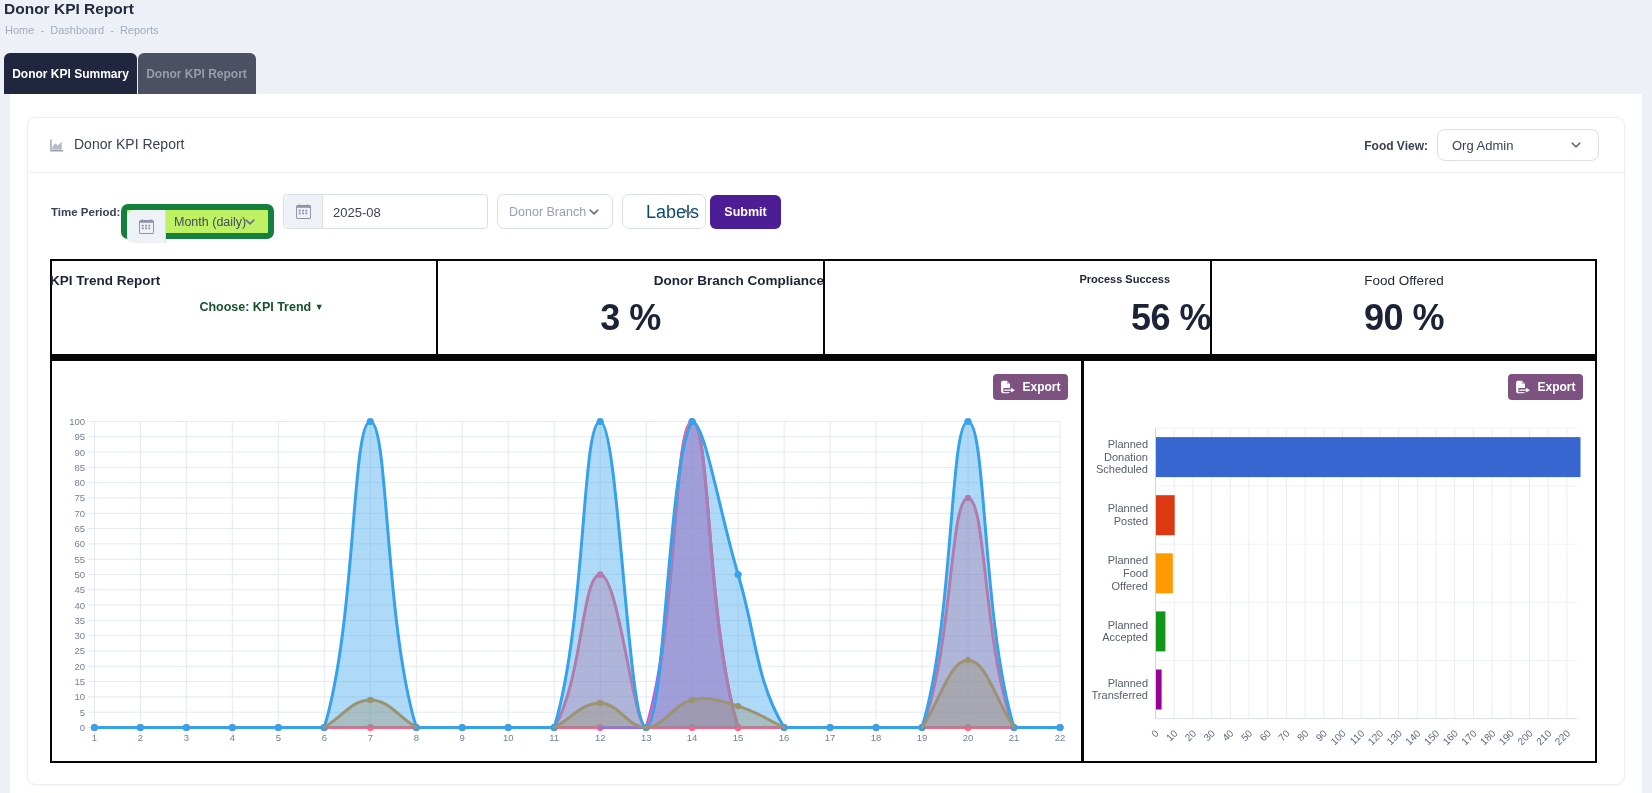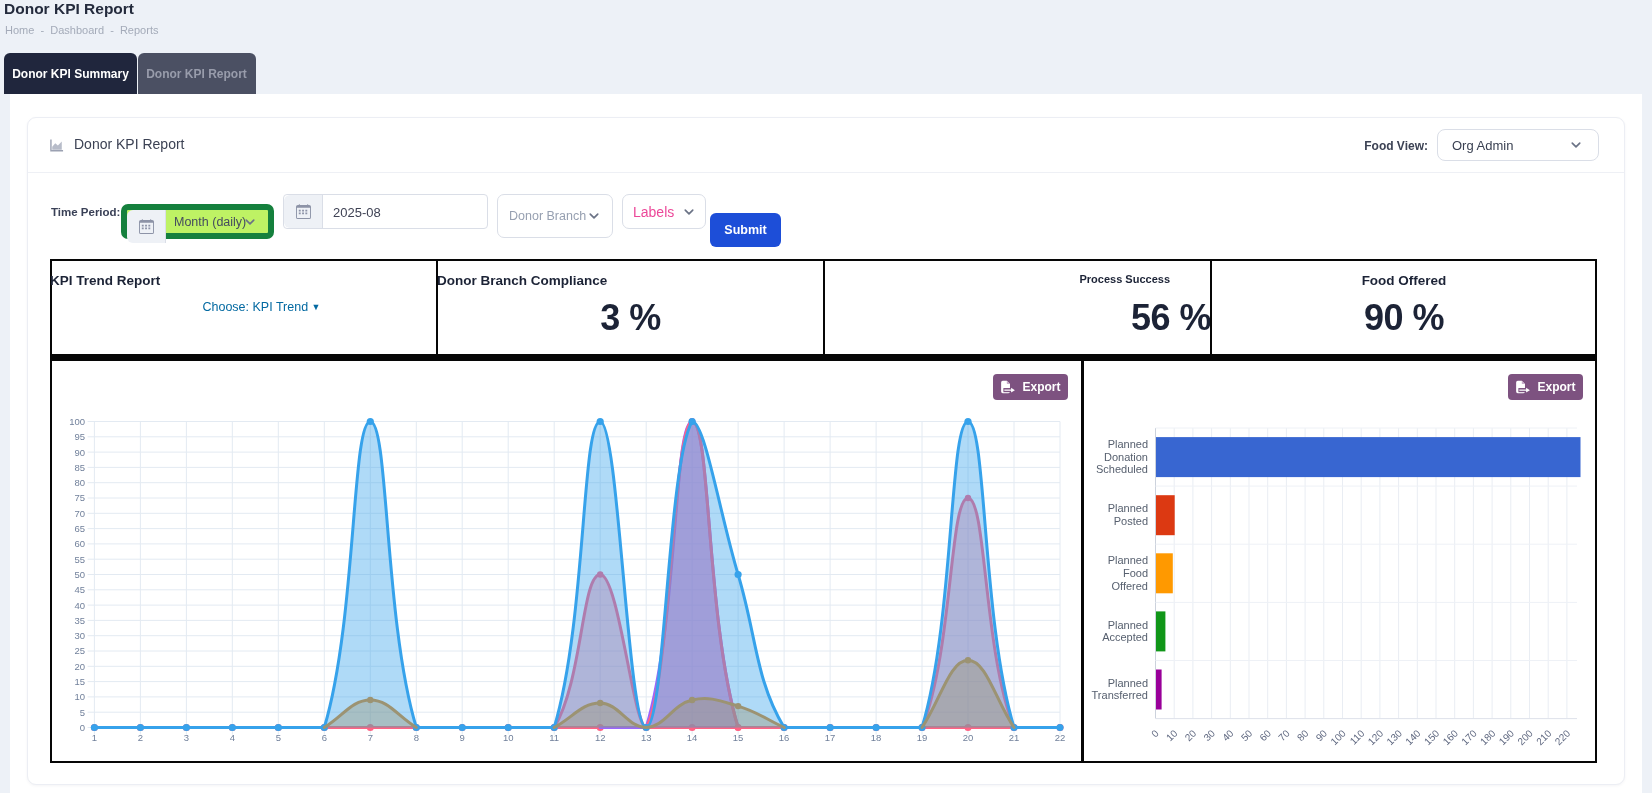--- a/index.html
+++ b/index.html
@@ -50,43 +50,43 @@
 <div class="abs" style="left:283px;top:194px;width:205px;height:35px;border:1px solid #dadee7;border-radius:4px;background:#fff">
   <div style="position:absolute;left:0;top:0;width:39px;height:33px;background:#eef1f6;border-right:1px solid #dadee7;border-radius:6px 0 0 6px;display:flex;align-items:center;justify-content:center">
       <svg width="15" height="15" viewBox="0 0 16 16" fill="#8d93a7">
         <path d="M4 .5a.5.5 0 0 0-1 0V1H2a2 2 0 0 0-2 2v11a2 2 0 0 0 2 2h12a2 2 0 0 0 2-2V3a2 2 0 0 0-2-2h-1V.5a.5.5 0 0 0-1 0V1H4V.5zM1 4h14v10a1 1 0 0 1-1 1H2a1 1 0 0 1-1-1V4z"></path>
         <path d="M3 6h2v2H3zM6.5 6h2v2h-2zM10 6h2v2h-2zM3 9h2v2H3zM6.5 9h2v2h-2zM10 9h2v2h-2z"></path>
       </svg>
     </div>
   <span style="position:absolute;left:49px;top:50%;transform:translateY(-50%);font-size:13px;color:#3f4254">2025-08</span>
 </div>
 
-<div style="position:absolute;left:497px;top:194px;width:116px;height:44px;border:1px solid #dadee7;border-radius:7px;background:#fff;box-sizing:border-box">
+<div style="position:absolute;left:497px;top:194px;width:116px;height:35px;border:1px solid #dadee7;border-radius:7px;background:#fff;box-sizing:border-box">
 <span style="position:absolute;left:11px;top:50%;transform:translateY(-50%);font-size:12.5px;color:#97a0b1;white-space:nowrap">Donor Branch</span>
 <span style="position:absolute;right:12px;top:50%;transform:translateY(-50%);line-height:0"><svg width="12" height="12" viewBox="0 0 16 16" fill="none" stroke="#6b7386" stroke-width="2.2" stroke-linecap="round" stroke-linejoin="round">
         <path d="M3 5.5 8 10.5 13 5.5"></path>
       </svg></span>
   </div>
 <div style="position:absolute;left:622px;top:194px;width:84px;height:35px;border:1px solid #dadee7;border-radius:7px;background:#fff;box-sizing:border-box">
-<span style="position:absolute;left:10px;top:50%;transform:translateY(-50%);font-size:14px;color:#ec4899;white-space:nowrap">Labels</span>
+<span style="position:absolute;left:23px;top:50%;transform:translateY(-50%);font-size:18px;color:#0c4a6e;white-space:nowrap">Labels</span>
 <span style="position:absolute;right:10px;top:50%;transform:translateY(-50%);line-height:0"><svg width="12" height="12" viewBox="0 0 16 16" fill="none" stroke="#6b7386" stroke-width="2.2" stroke-linecap="round" stroke-linejoin="round">
         <path d="M3 5.5 8 10.5 13 5.5"></path>
       </svg></span>
   </div>
 
-<div class="abs" style="left:710px;top:213px;width:71px;height:34px;background:#1d4ed8;border-radius:6px;color:#fff;font-size:12.5px;font-weight:700;display:flex;align-items:center;justify-content:center">Submit</div>
+<div class="abs" style="left:710px;top:195px;width:71px;height:34px;background:#4c1d95;border-radius:6px;color:#fff;font-size:12.5px;font-weight:700;display:flex;align-items:center;justify-content:center">Submit</div>
 
 <div class="abs" style="left:50px;top:259px;width:1547px;height:98px;border:2px solid #060606;border-bottom:3px solid #060606;background:#fff"></div>
 <div style="position:absolute;left:50px;top:273px;width:387px;text-align:left;font-weight:700;font-size:13.5px;color:#1c2336">KPI Trend Report</div>
-<div style="position:absolute;left:50px;top:300px;width:423px;text-align:center;font-weight:400;font-size:12.5px;color:#0369a1">Choose: KPI Trend <span style="font-size:9px;position:relative;top:-1px">▼</span></div>
-<div style="position:absolute;left:437px;top:273px;width:387px;text-align:left;font-weight:700;font-size:13.5px;color:#1c2336">Donor Branch Compliance</div>
+<div style="position:absolute;left:50px;top:300px;width:423px;text-align:center;font-weight:700;font-size:12.5px;color:#14532d">Choose: KPI Trend <span style="font-size:9px;position:relative;top:-1px">▼</span></div>
+<div style="position:absolute;left:437px;top:273px;width:387px;text-align:right;font-weight:700;font-size:13.5px;color:#1c2336">Donor Branch Compliance</div>
 <div style="position:absolute;left:437px;top:297px;width:387px;text-align:center;font-weight:700;font-size:36px;color:#1c2336;letter-spacing:-0.5px">3 %</div>
 <div style="position:absolute;left:824px;top:273px;width:346px;text-align:right;font-weight:700;font-size:11px;color:#1c2336">Process Success</div>
 <div style="position:absolute;left:824px;top:297px;width:387px;text-align:right;font-weight:700;font-size:36px;color:#1c2336;letter-spacing:-0.5px">56 %</div>
-<div style="position:absolute;left:1211px;top:273px;width:386px;text-align:center;font-weight:700;font-size:13.5px;color:#1c2336">Food Offered</div>
+<div style="position:absolute;left:1211px;top:273px;width:386px;text-align:center;font-weight:400;font-size:13.5px;color:#1c2336">Food Offered</div>
 <div style="position:absolute;left:1211px;top:297px;width:386px;text-align:center;font-weight:700;font-size:36px;color:#1c2336;letter-spacing:-0.5px">90 %</div>
 <div style="position:absolute;left:436px;top:261px;width:2px;height:96px;background:#060606"></div>
 <div style="position:absolute;left:823px;top:261px;width:2px;height:96px;background:#060606"></div>
 <div style="position:absolute;left:1210px;top:261px;width:2px;height:96px;background:#060606"></div>
 
 <div class="abs" style="left:50px;top:357px;width:1547px;height:406px;border:2.5px solid #060606;border-top:4px solid #060606;background:#fff"></div>
 <div class="abs" style="left:1081px;top:357px;width:2.5px;height:406px;background:#060606"></div>
 
 <div style="position:absolute;left:993px;top:374px;width:75px;height:26px;background:#7d5280;border-radius:4px;color:#fff;font-size:12px;font-weight:700;display:flex;align-items:center;justify-content:center;gap:6px"><span style="line-height:0"><svg width="16" height="14" viewBox="0 0 17 14">
         <path d="M1.2 2.1A1.7 1.7 0 0 1 2.9 0.4h4.3l3.4 3.4v8.1a1.7 1.7 0 0 1-1.7 1.7H2.9a1.7 1.7 0 0 1-1.7-1.7z" fill="#fff"></path>

